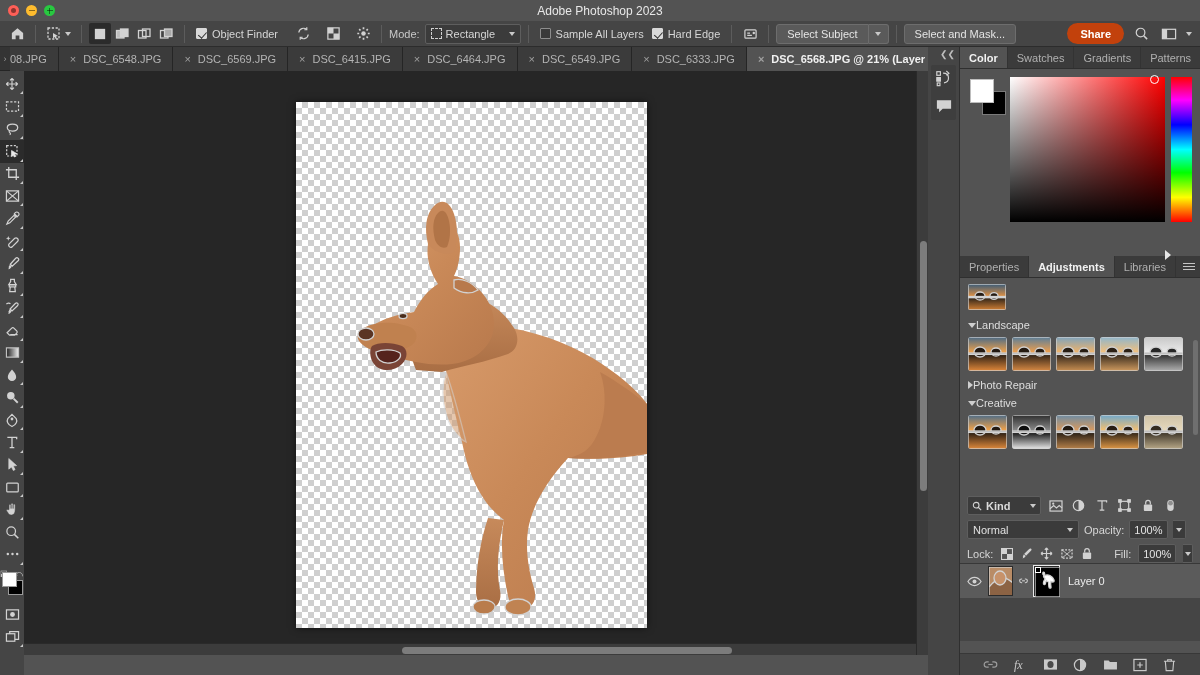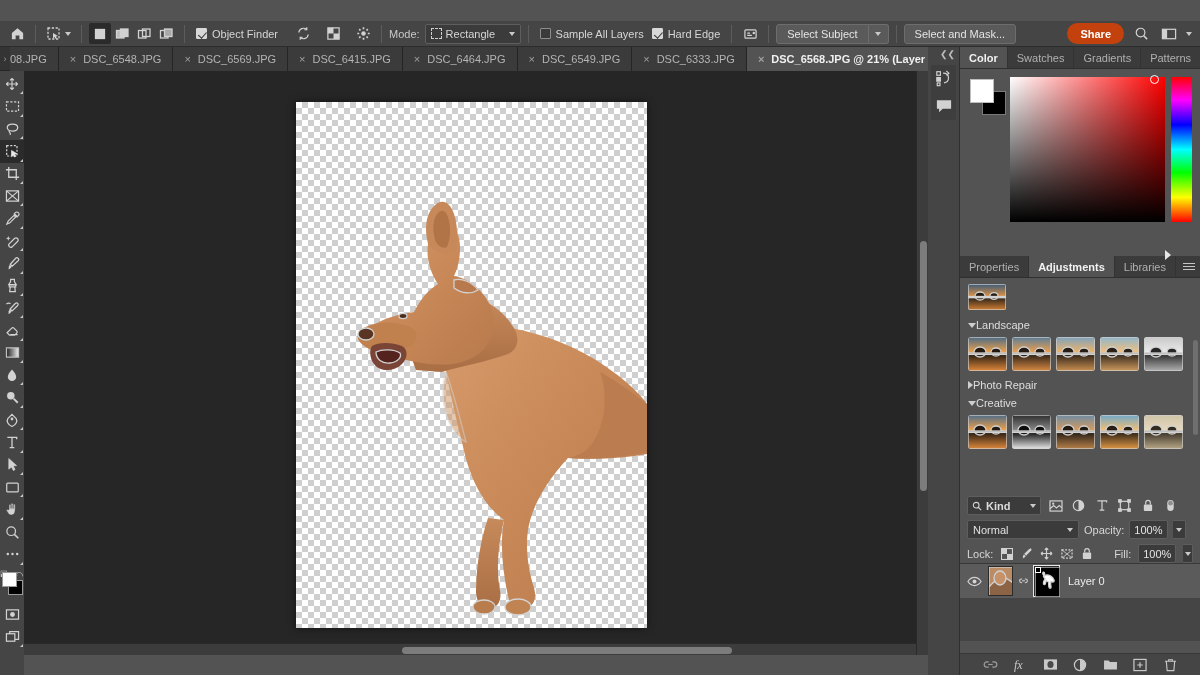--- a/index.html
+++ b/index.html
@@ -203,28 +203,36 @@
   .lp-list { position:absolute; left:0; top:72px; width:240px; height:78px; background:#454545; border-top:1px solid #383838; }
   .layer-row { display:flex; align-items:center; height:34px; background:#5b5b5b; padding:0 6px; gap:5px; }
   .eye { width:17px; display:flex; align-items:center; justify-content:center; }
   .lay-thumb { width:25px; height:30px; border:1px solid #2b2b2b; overflow:hidden; position:relative; flex:none; }
   .link-ico { width:11px; display:flex; align-items:center; justify-content:center; }
   .mask-thumb { width:25px; height:30px; background:#000; border:1px solid #2b2b2b; position:relative; flex:none; outline:1.5px solid #e8e8e8; }
   .mask-corners::before, .mask-corners::after { content:""; position:absolute; width:4px; height:4px; border:1.5px solid #fff; }
   .layer-name { font-size:11px; color:#ececec; margin-left:4px; }
   .lp-bottom { position:absolute; left:0; bottom:0; width:240px; height:22px; background:#454545;
     display:flex; align-items:center; justify-content:center; gap:15px; border-top:1px solid #383838; }
-  .lb-ico { width:15px; height:15px; display:flex; align-items:center; justify-content:center; color:#b9b9b9; }
+  .lb-ico { width:15px; height:15px; display:flex; align-items:center; color:#b9b9b9; }
   svg { fill:none; stroke:#d2d2d2; stroke-width:1.3; }
 </style>
 </head>
 <body>
 
 <div class="app">
 
+  <div class="titlebar">
+    <div class="wbtns">
+      <div class="wbtn c"></div>
+      <div class="wbtn m"></div>
+      <div class="wbtn g"></div>
+    </div>
+    <div class="title">Adobe Photoshop 2023</div>
+  </div>
 
   <div class="optionsbar">
     <div class="icon-btn">
       <svg class="home-ico" viewBox="0 0 16 16">
           <path d="M2 7.5 8 2.5l6 5V14H10v-4H6v4H2z" fill="#d2d2d2" stroke="none"></path>
         </svg>
     </div>
     <div class="ob-sep"></div>
     <div class="tool-preset">
       <svg width="16" height="16" viewBox="0 0 16 16">

